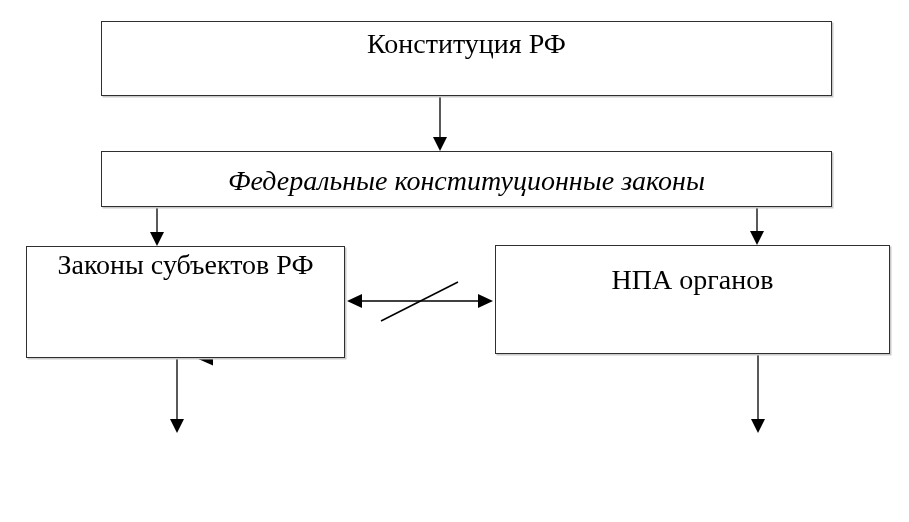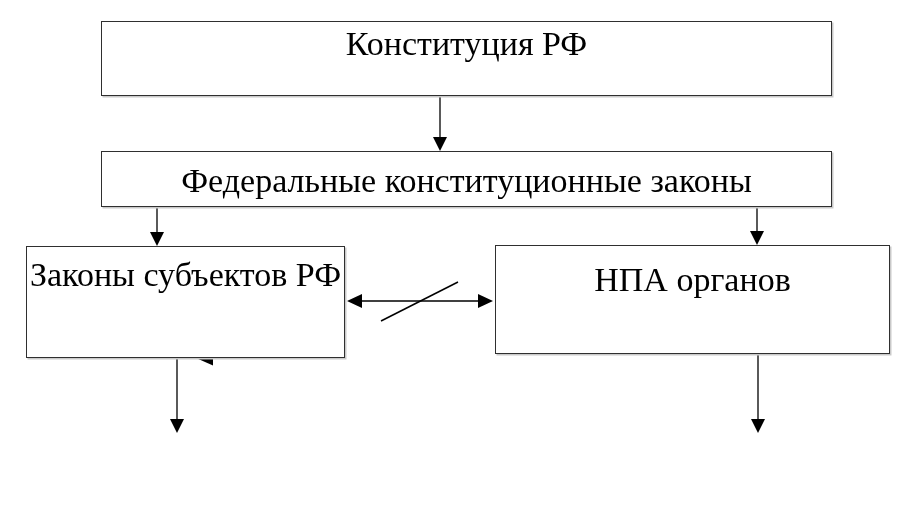--- a/index.html
+++ b/index.html
@@ -16,30 +16,30 @@
     font-family: "Liberation Serif", "DejaVu Serif", serif;
   }
   .node {
     position: absolute;
     box-sizing: border-box;
     border: 1.5px solid #2f2f2f;
     background: #ffffff;
     box-shadow: 1.5px 1.5px 0 #c9c9c9;
     text-align: center;
     color: #000000;
-    font-size: 34px;
+    font-size: 28px;
   }
   .node .line {
     display: block;
     white-space: pre;
     line-height: 35px;
   }
   #node-constitution        { left: 101px; top: 21px;  width: 731px; height: 75px;  padding-top: 4px;  }
-  #node-fkz                 { left: 101px; top: 151px; width: 731px; height: 56px;  padding-top: 11px; }
-  #node-subject-laws        { left: 26px;  top: 246px; width: 319px; height: 112px; padding-top: 10px; }
+  #node-fkz                 { left: 101px; top: 151px; width: 731px; height: 56px;  padding-top: 11px; font-style: italic; }
+  #node-subject-laws        { left: 26px;  top: 246px; width: 319px; height: 112px; }
   #node-npa-executive       { left: 495px; top: 245px; width: 395px; height: 109px; padding-top: 16px;  }
   #node-npa-exec-subjects   { left: 101px; top: 433px; width: 732px; height: 74px;  padding-top: 10px; }
   .arrows {
     position: absolute;
     left: 0; top: 0;
     width: 909px;
     height: 522px;
     pointer-events: none;
   }
   .arrows line { stroke: #000000; stroke-width: 1.3px; }

